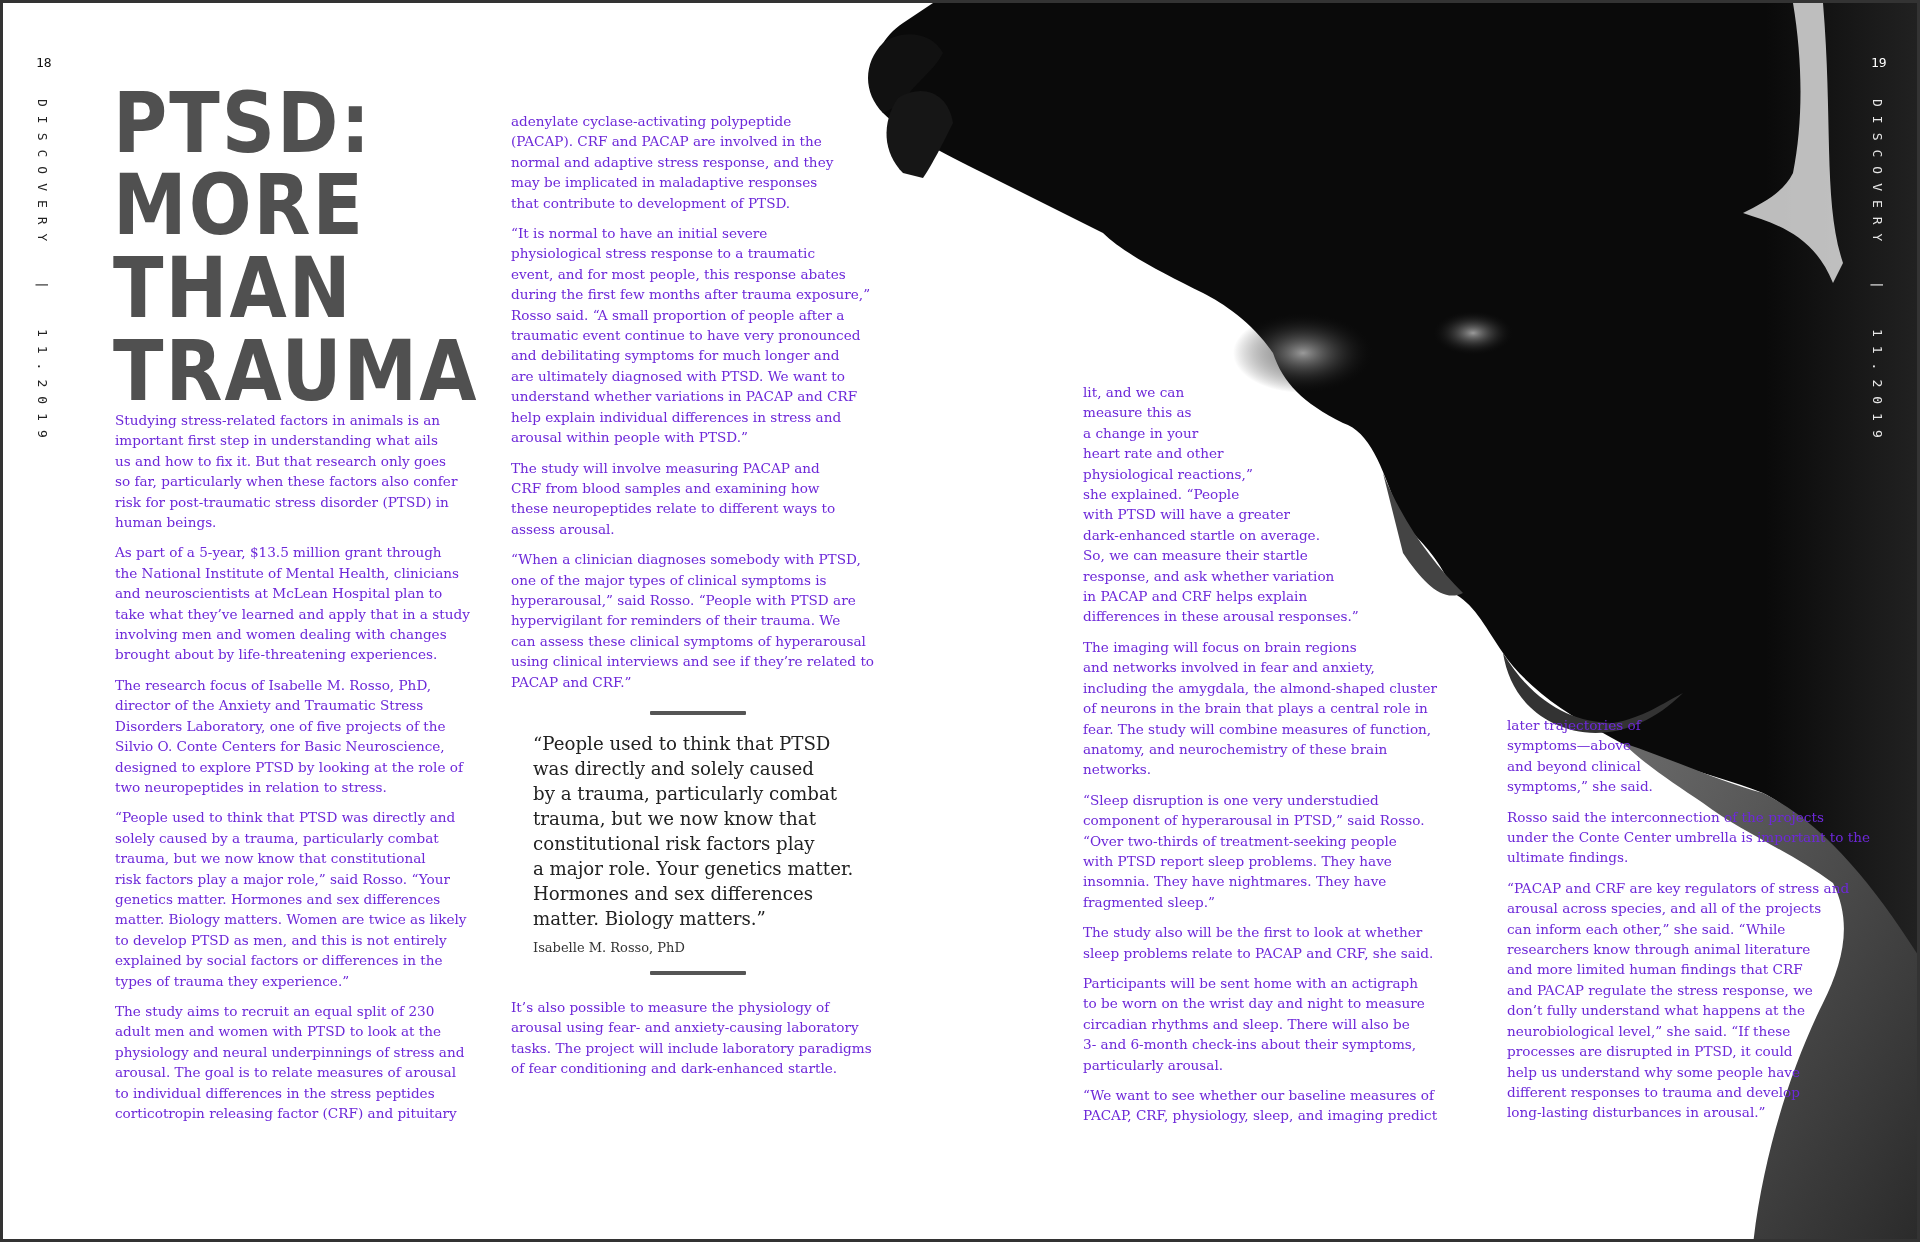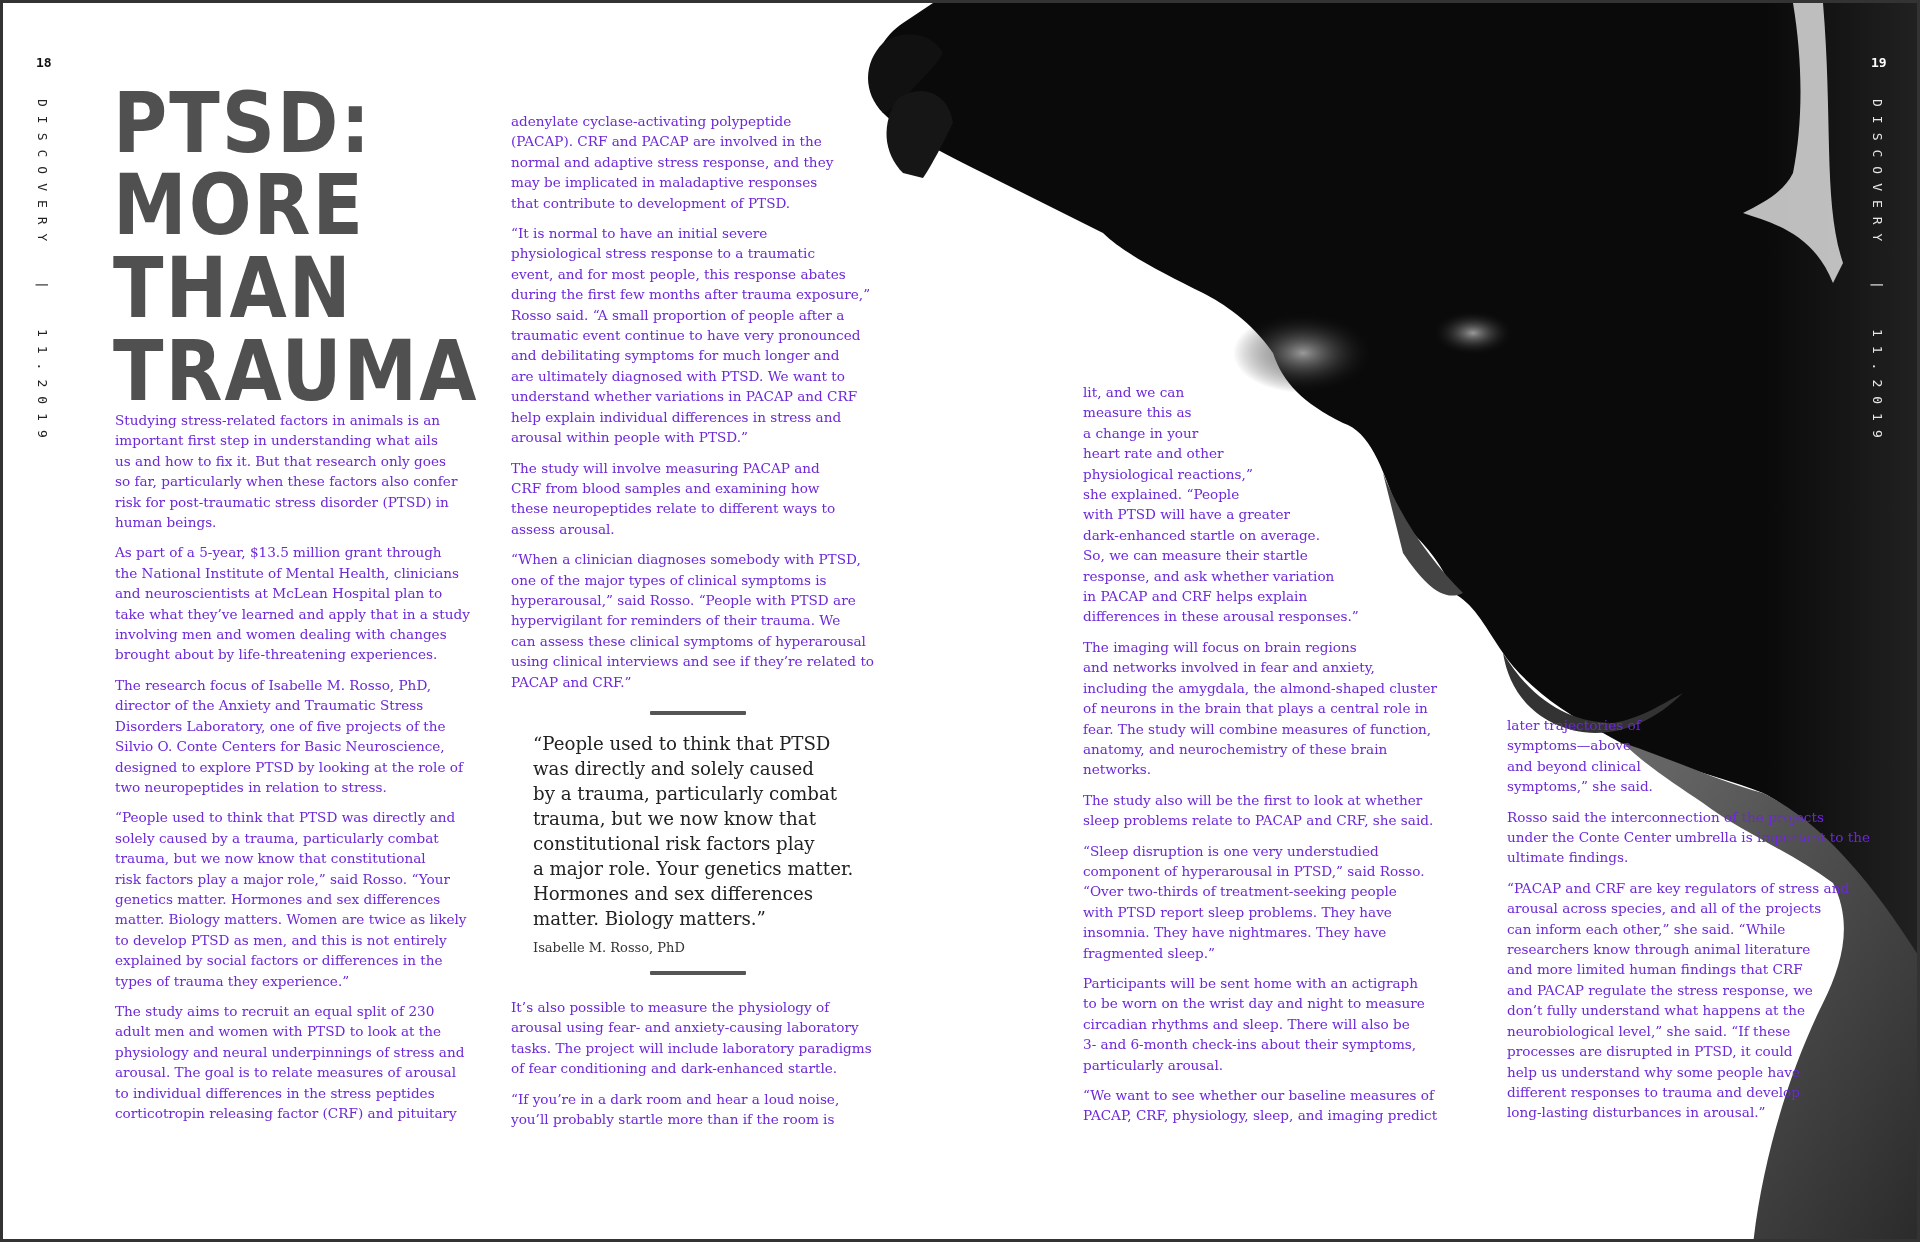--- a/index.html
+++ b/index.html
@@ -6,21 +6,21 @@
   html, body { width: 1920px; height: 1242px; overflow: hidden; background: #fff; }
   body { position: relative; font-family: "DejaVu Serif", serif; color: #2a2a2a; }
 
   .spread { position: absolute; left: 0; top: 0; width: 1920px; height: 1242px;
             border: 3px solid #333; background: #fff; overflow: hidden; }
 
   
   .photo { position: absolute; left: 0; top: 0; width: 1920px; height: 1242px; z-index: 0; }
 
   .page-number { position: absolute; top: 52px; font-family: "DejaVu Sans Mono", monospace;
-                 font-weight: bold; font-size: 13px; z-index: 3; }
+                 font-weight: normal; font-size: 13px; z-index: 3; }
   .page-number.left { left: 33px; color: #111; }
   .page-number.right { left: 1868px; color: #fff; }
 
   .folio { position: absolute; top: 96px; writing-mode: vertical-rl;
            font-family: "DejaVu Sans Mono", monospace; font-size: 13px; letter-spacing: 9px; z-index: 3; }
   .folio.left { left: 32px; color: #222; }
   .folio.right { left: 1867px; color: #e8e8e8; }
   .folio .sep { display: inline-block; margin: 14px 0; }
 
   .headline { position: absolute; left: 110px; top: 78px; width: 360px; z-index: 2;
@@ -188,22 +188,20 @@
 matter. Biology matters.”</div>
     <div class="pq-attr">Isabelle M. Rosso, PhD</div>
     <div class="pq-rule"></div>
   </div>
 
   <div class="col col2" style="top: 994px;">
     <p>It’s also possible to measure the physiology of
 arousal using fear- and anxiety-causing laboratory
 tasks. The project will include laboratory paradigms
 of fear conditioning and dark-enhanced startle.</p>
-    <p>“If you’re in a dark room and hear a loud noise,
-you’ll probably startle more than if the room is</p>
   </div>
 
   <div class="col col3">
     <p>lit, and we can
 measure this as
 a change in your
 heart rate and other
 physiological reactions,”
 she explained. “People
 with PTSD will have a greater
@@ -212,28 +210,28 @@
 response, and ask whether variation
 in PACAP and CRF helps explain
 differences in these arousal responses.”</p>
     <p>The imaging will focus on brain regions
 and networks involved in fear and anxiety,
 including the amygdala, the almond-shaped cluster
 of neurons in the brain that plays a central role in
 fear. The study will combine measures of function,
 anatomy, and neurochemistry of these brain
 networks.</p>
-    <p>The study also will be the first to look at whether
-sleep problems relate to PACAP and CRF, she said.</p>
     <p>“Sleep disruption is one very understudied
 component of hyperarousal in PTSD,” said Rosso.
 “Over two-thirds of treatment-seeking people
 with PTSD report sleep problems. They have
 insomnia. They have nightmares. They have
 fragmented sleep.”</p>
+    <p>The study also will be the first to look at whether
+sleep problems relate to PACAP and CRF, she said.</p>
     <p>Participants will be sent home with an actigraph
 to be worn on the wrist day and night to measure
 circadian rhythms and sleep. There will also be
 3- and 6-month check-ins about their symptoms,
 particularly arousal.</p>
     <p>“We want to see whether our baseline measures of
 PACAP, CRF, physiology, sleep, and imaging predict</p>
   </div>
 
   <div class="col col4">

